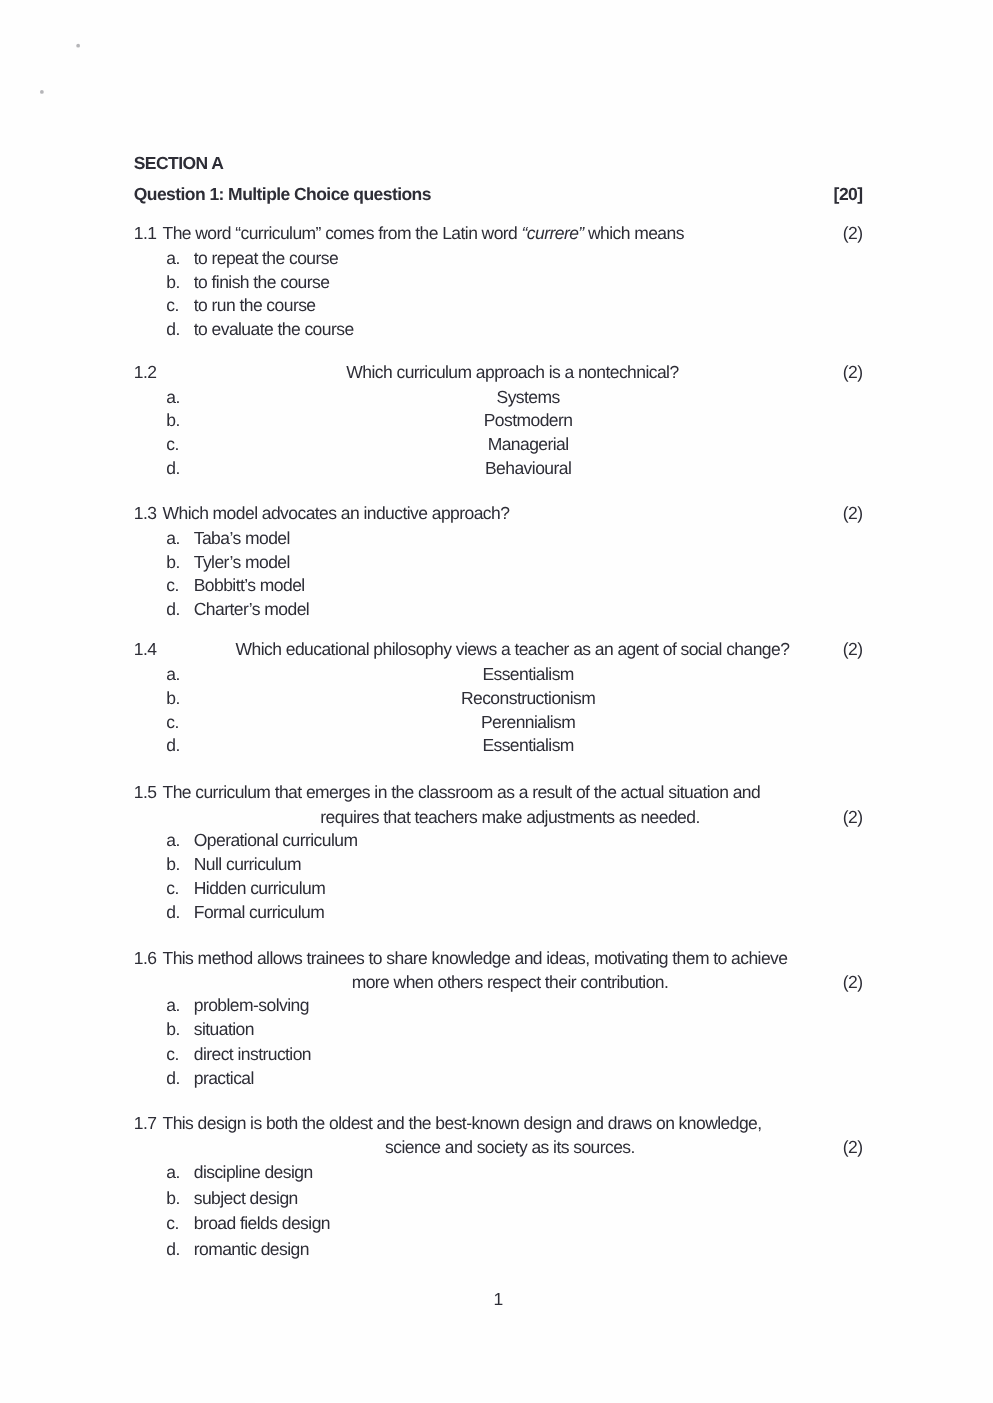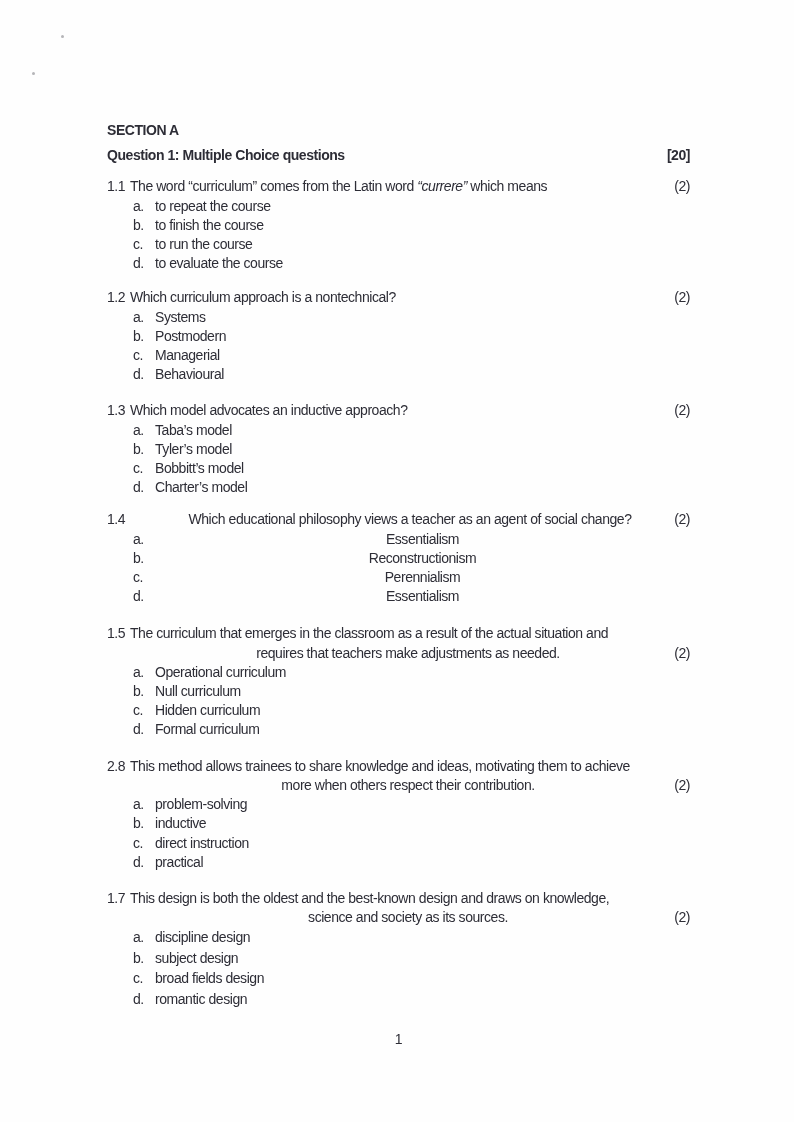--- a/index.html
+++ b/index.html
@@ -37,21 +37,21 @@
   }
   .section-title { font-weight: bold; }
   .q-header {
     display: flex;
     font-weight: bold;
     margin-top: 6px;
     text-align: center;
   }
   .q-header .total-marks { margin-left: auto; }
   .question.q1 { margin-top: 12px; }
-  .question.q2 { margin-top: 15px; }
+  .question.q2 { margin-top: 15px; text-align: center; }
   .question.q3 { margin-top: 17px; }
   .question.q4 { margin-top: 13px; text-align: center; }
   .question.q5 { margin-top: 18px; }
   .question.q6 { margin-top: 17px; }
   .question.q7 { margin-top: 17px; }
   .q-line {
     position: relative;
     padding-left: 23px;
     white-space: nowrap;
   }
@@ -157,30 +157,30 @@
       <ul class="options">
         <li><span class="opt-letter">a.</span><span class="opt-text">Operational curriculum</span></li>
         <li><span class="opt-letter">b.</span><span class="opt-text">Null curriculum</span></li>
         <li><span class="opt-letter">c.</span><span class="opt-text">Hidden curriculum</span></li>
         <li><span class="opt-letter">d.</span><span class="opt-text">Formal curriculum</span></li>
       </ul>
     </div>
 
     <div class="question q6">
       <div class="q-line">
-        <span class="q-num">2.8</span>
+        <span class="q-num">1.6</span>
         <span class="q-text">This method allows trainees to share knowledge and ideas, motivating them to achieve</span>
       </div>
       <div class="q-line cont">
         <span class="q-text">more when others respect their contribution.</span>
         <span class="q-marks">(2)</span>
       </div>
       <ul class="options">
         <li><span class="opt-letter">a.</span><span class="opt-text">problem-solving</span></li>
-        <li><span class="opt-letter">b.</span><span class="opt-text">inductive</span></li>
+        <li><span class="opt-letter">b.</span><span class="opt-text">situation</span></li>
         <li><span class="opt-letter">c.</span><span class="opt-text">direct instruction</span></li>
         <li><span class="opt-letter">d.</span><span class="opt-text">practical</span></li>
       </ul>
     </div>
 
     <div class="question q7">
       <div class="q-line">
         <span class="q-num">1.7</span>
         <span class="q-text">This design is both the oldest and the best-known design and draws on knowledge,</span>
       </div>

